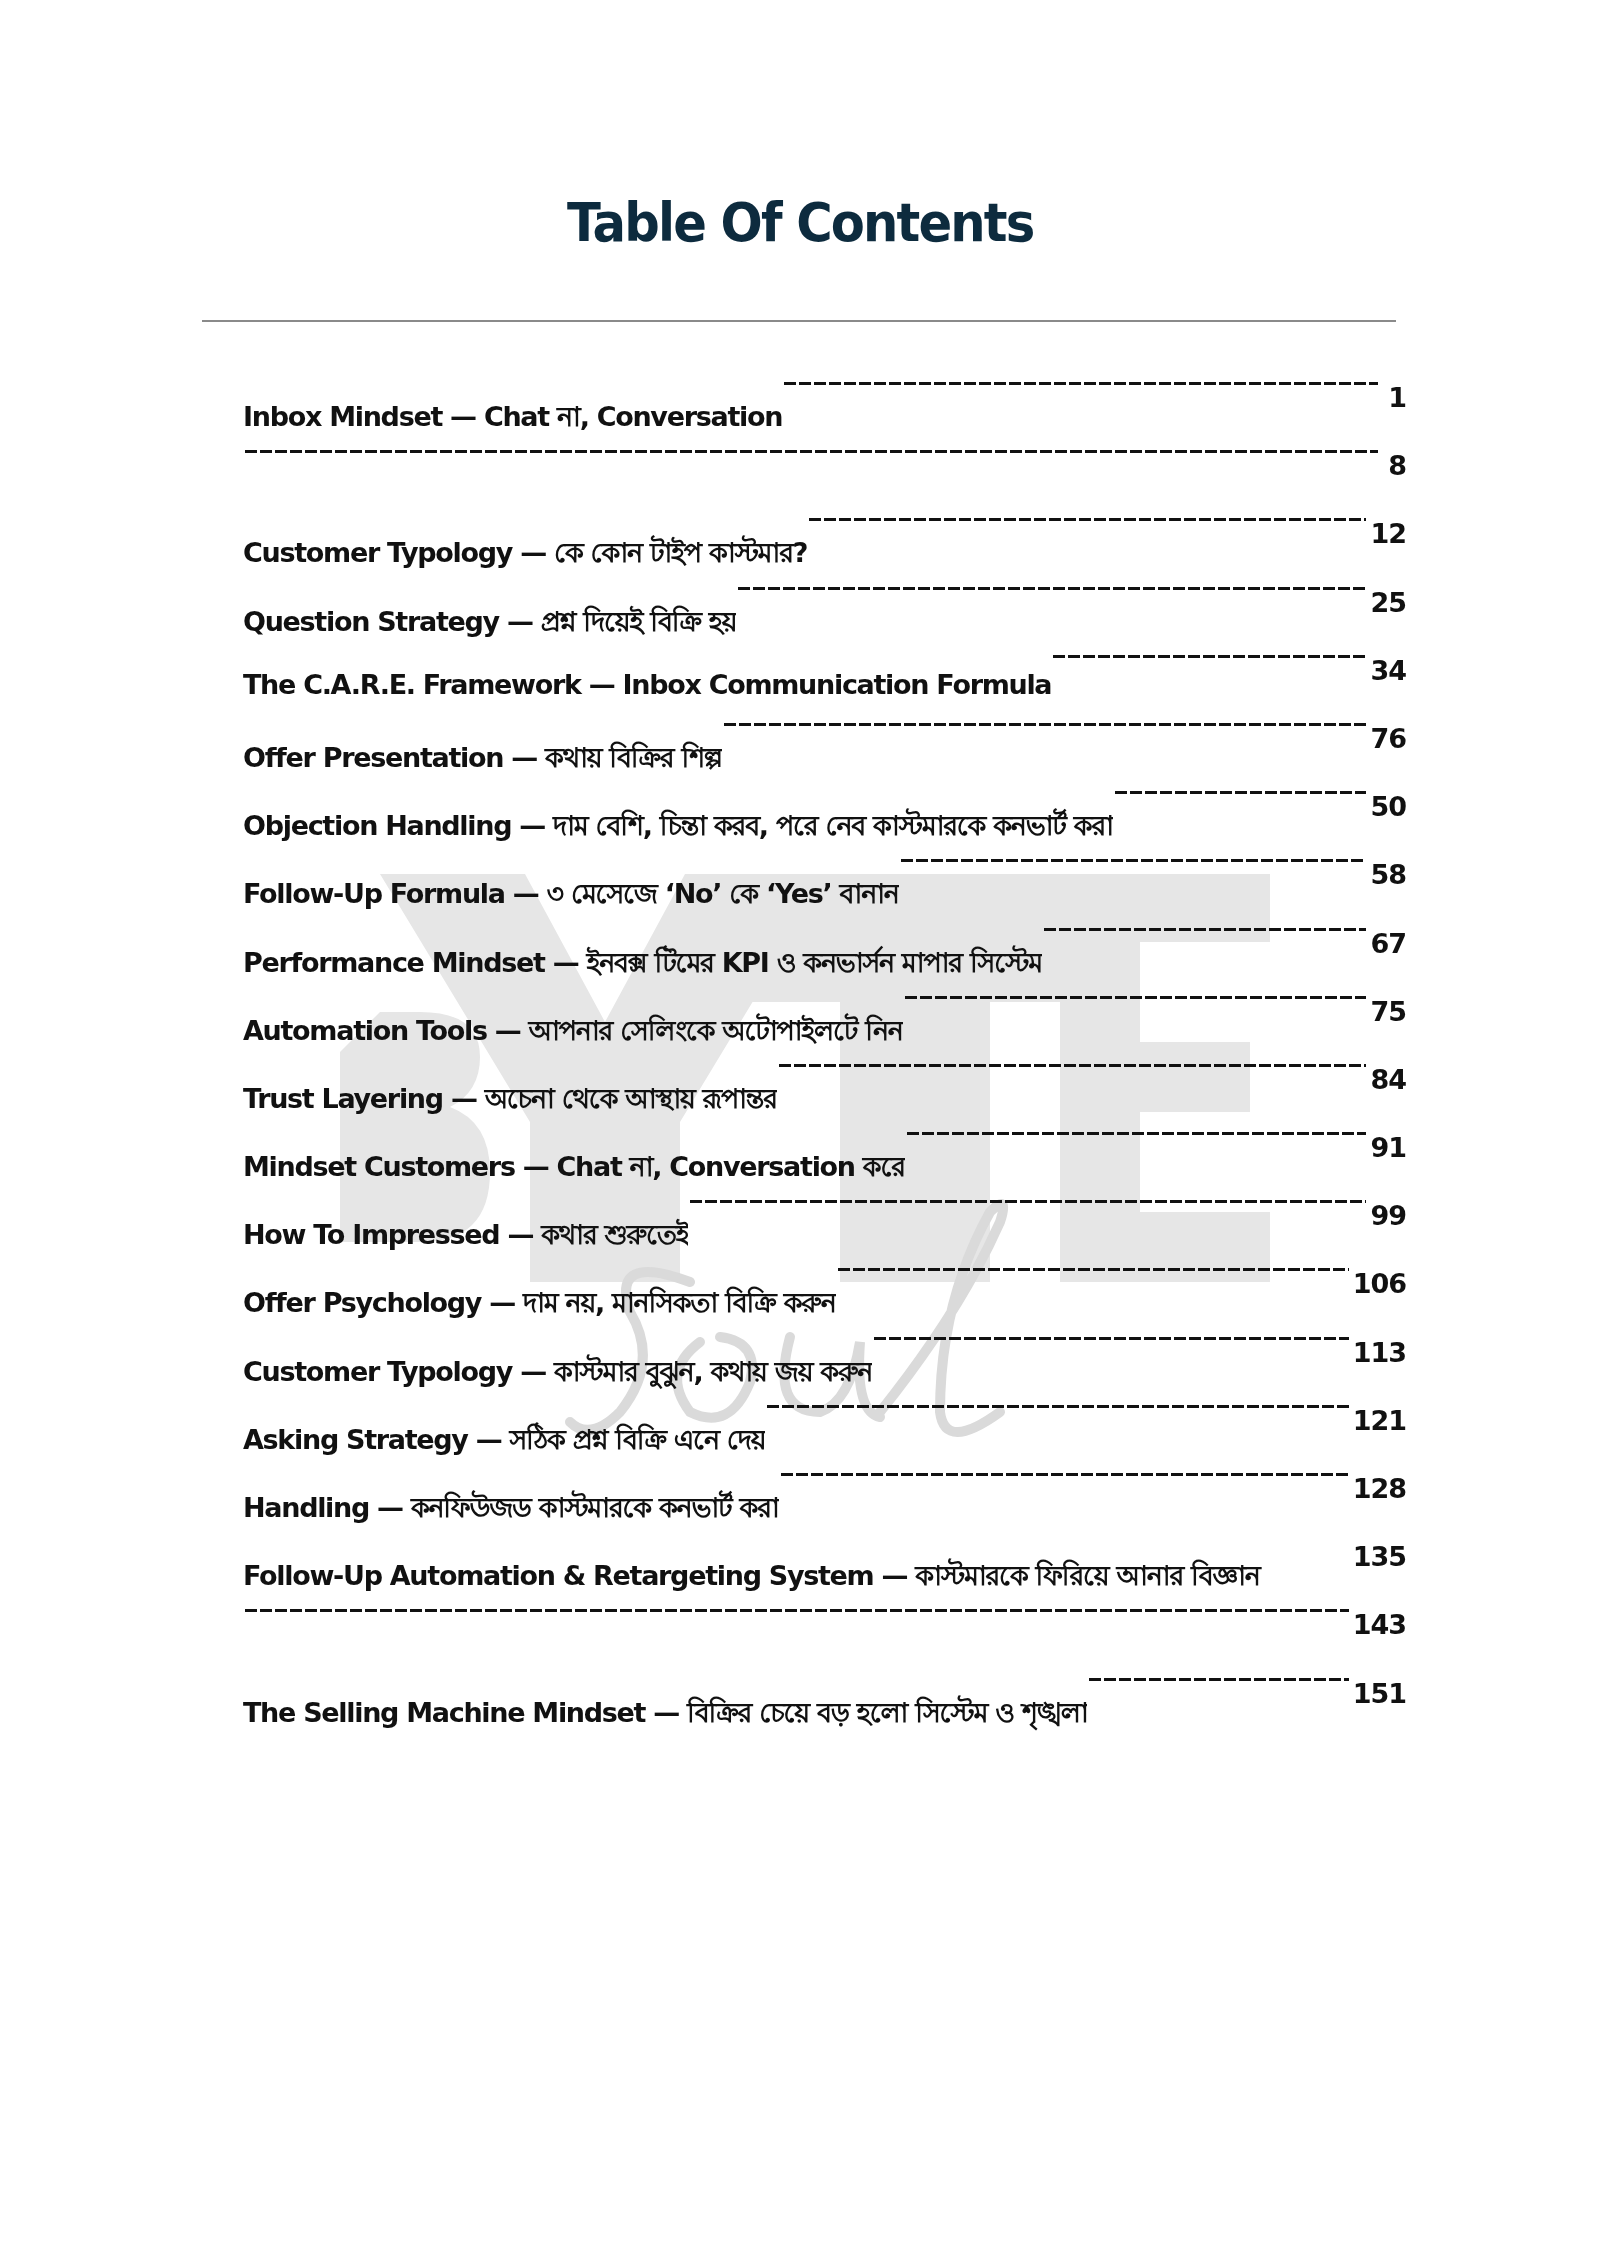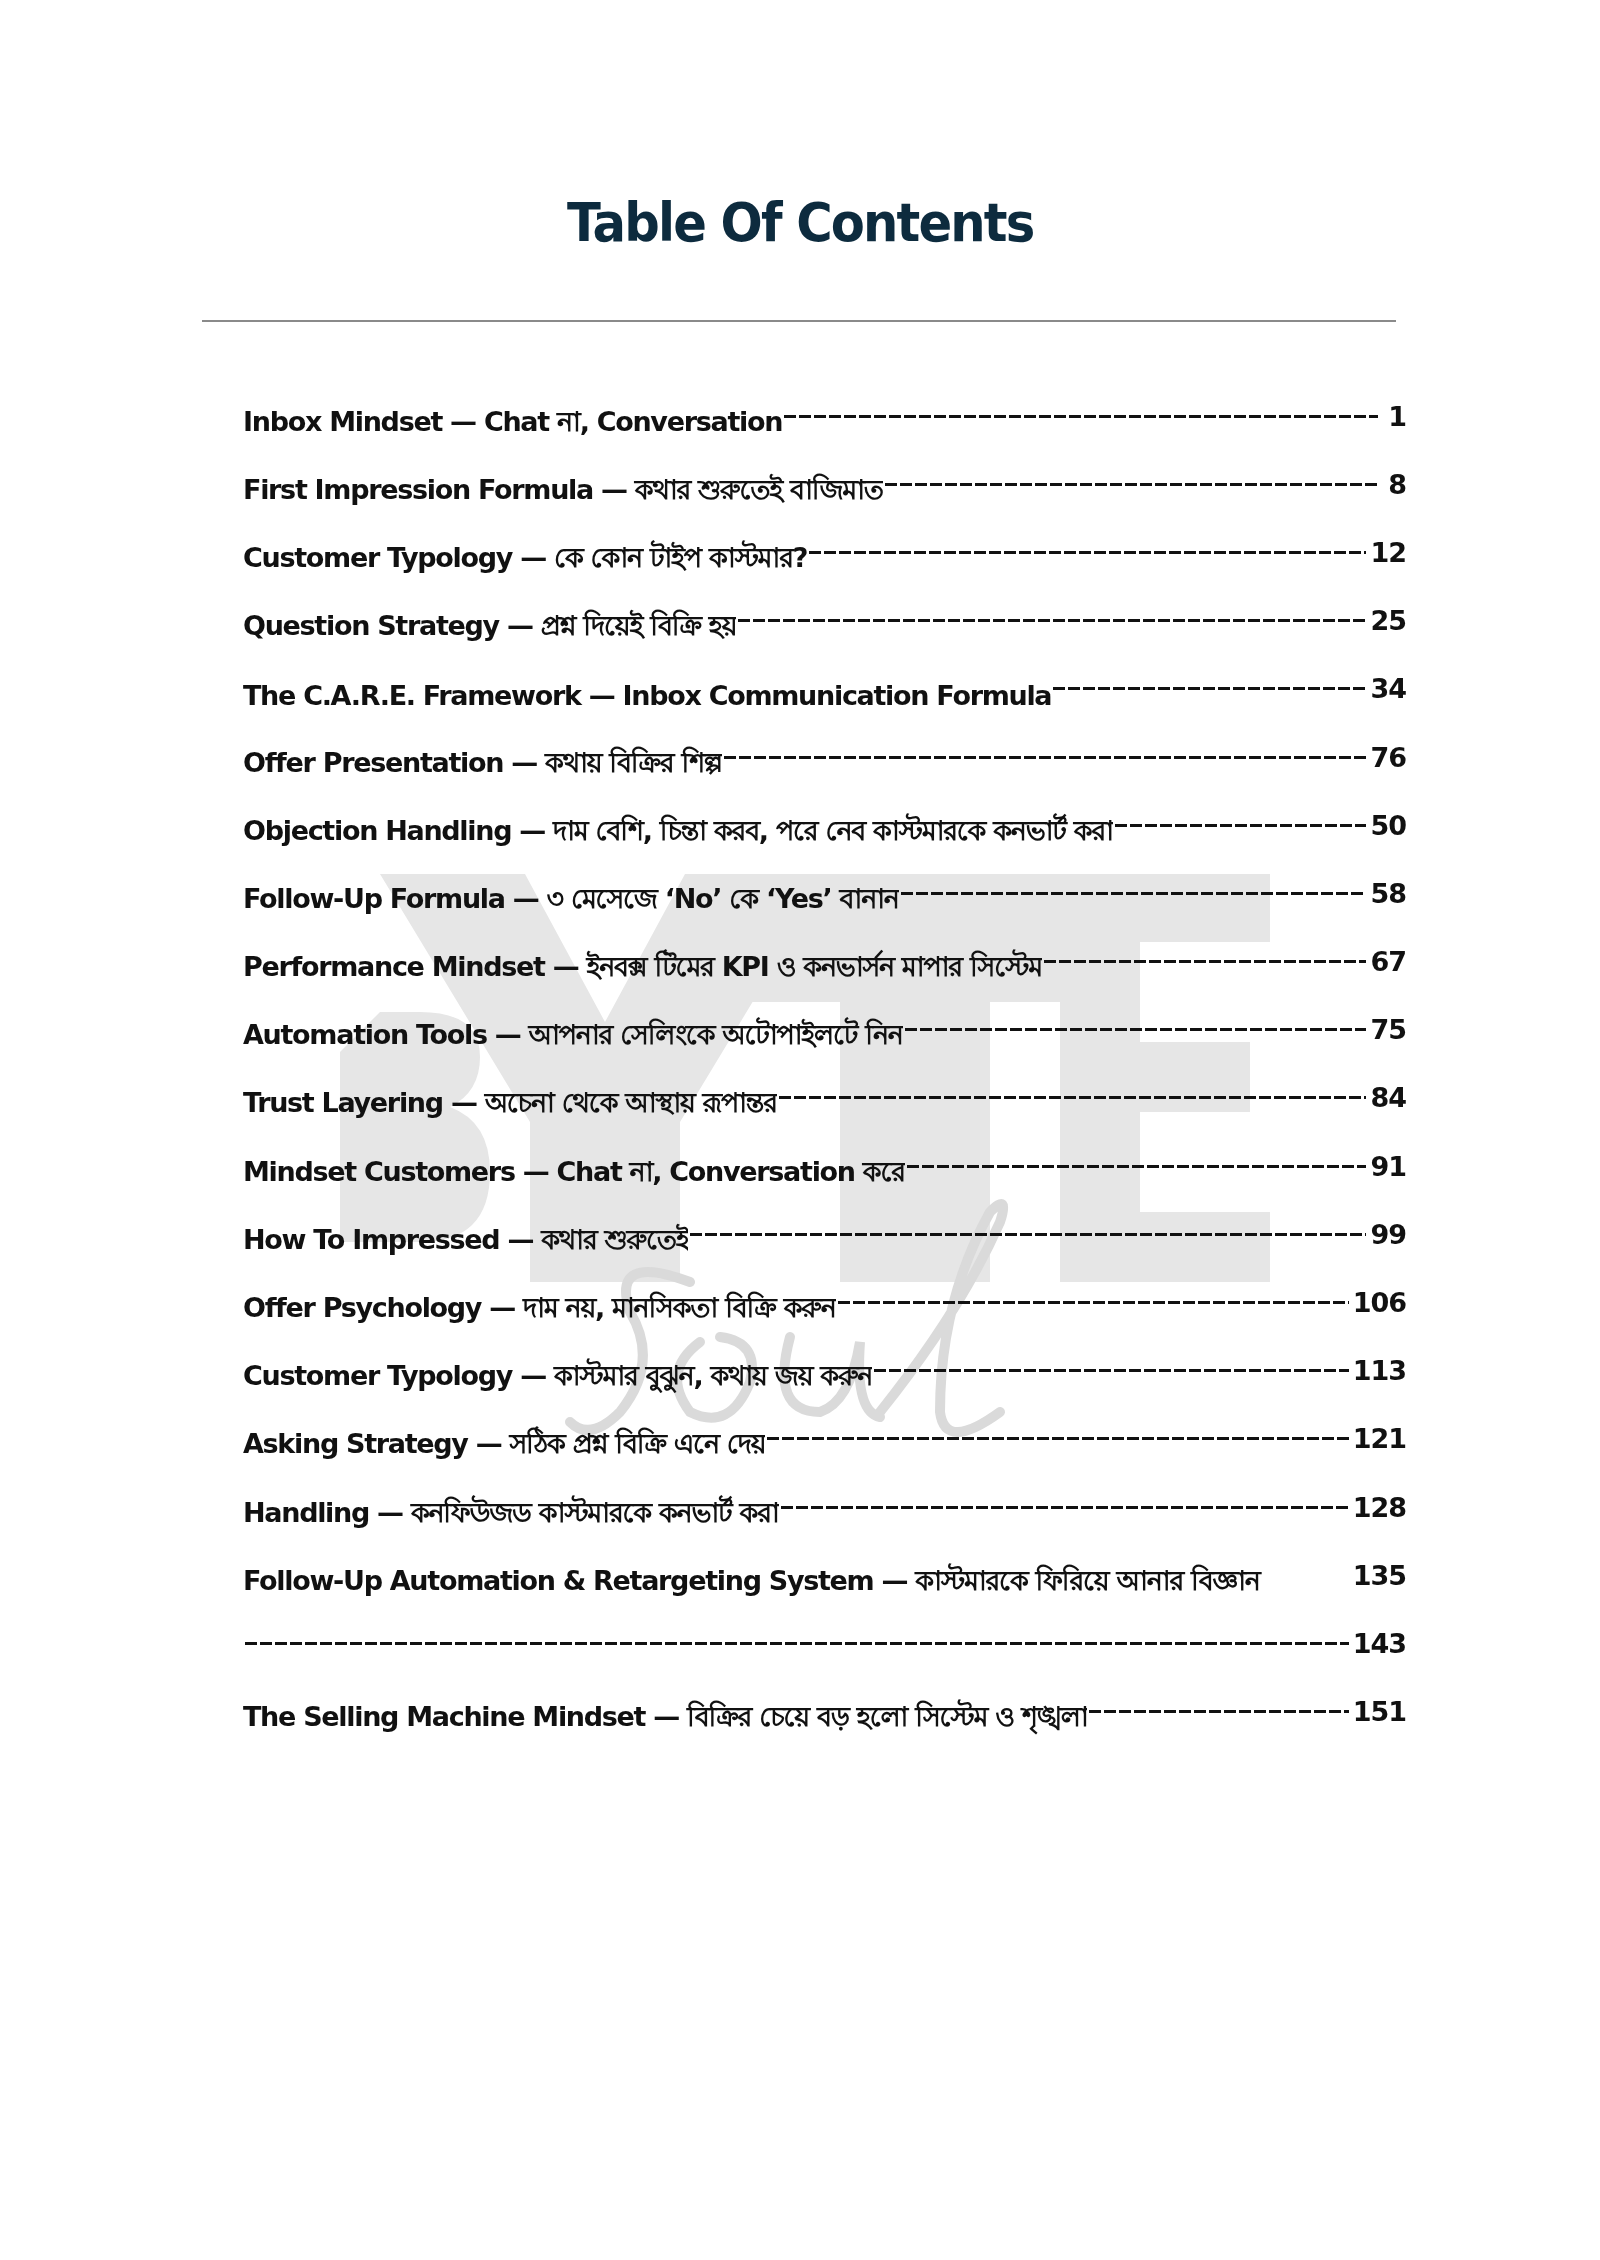--- a/index.html
+++ b/index.html
@@ -54,21 +54,21 @@
   .toc {
     position: absolute;
     left: 243px;
     top: 370px;
     width: 1163px;
     z-index: 1;
   }
   .toc-row {
     position: relative;
     display: flex;
-    align-items: center;
+    align-items: flex-start;
     height: 68.2px;
     font-family: "DejaVu Sans", sans-serif;
     font-weight: bold;
     font-size: 27px;
     letter-spacing: -1.3px;
     white-space: nowrap;
     color: #111111;
   }
   .toc-row .label {
     flex: 0 1 auto;
@@ -126,21 +126,20 @@
 
   <div class="divider"></div>
 
   <div class="toc">
     <div class="toc-row">
       <span class="label">Inbox Mindset — Chat না, Conversation</span>
       <span class="leader"></span>
       <span class="page-num">1</span>
     </div>
     <div class="toc-row">
-      <span class="label">First Impression Formula — কথার শুরুতেই বাজিমাত</span>
       <span class="leader"></span>
       <span class="page-num">8</span>
     </div>
     <div class="toc-row">
       <span class="label">Customer Typology — কে কোন টাইপ কাস্টমার?</span>
       <span class="leader"></span>
       <span class="page-num">12</span>
     </div>
     <div class="toc-row">
       <span class="label">Question Strategy — প্রশ্ন দিয়েই বিক্রি হয়</span>

